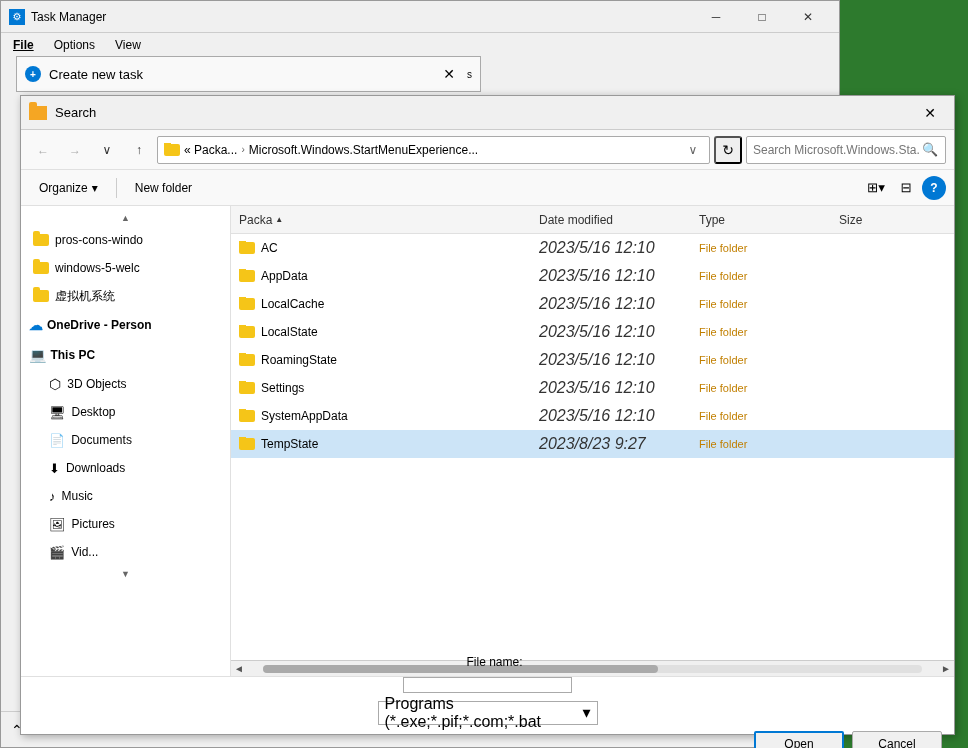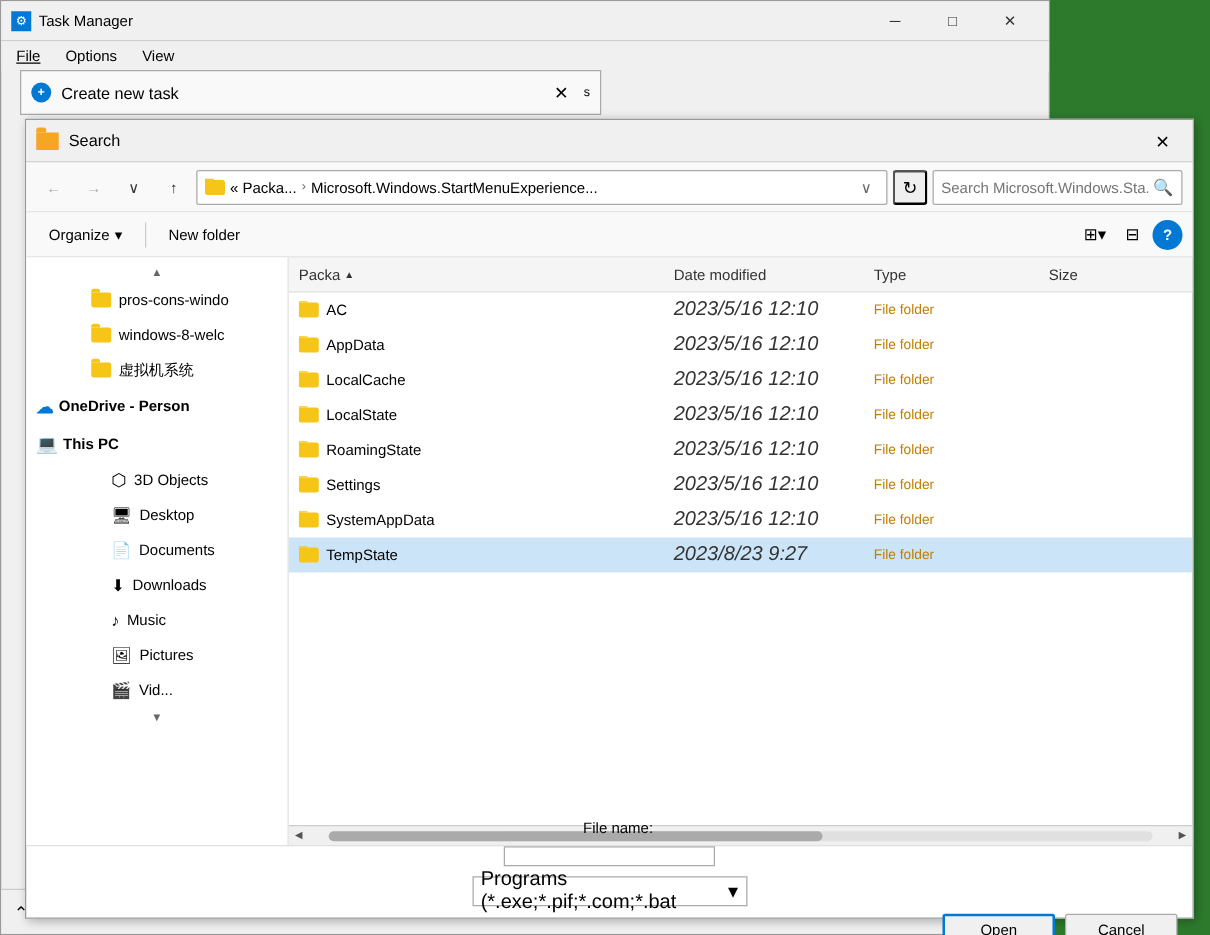--- a/index.html
+++ b/index.html
@@ -70,21 +70,21 @@
       padding: 0 8px;
       gap: 12px;
       background: #f0f0f0;
     }
     .menu-item {
       font-size: 12px;
       cursor: pointer;
       padding: 2px 4px;
       color: #000;
     }
-    .menu-item.underline { text-decoration: underline; }
+    .menu-item.underline { text-decoration: underline; font-weight: bold; }
 
     
     .create-task-bar {
       position: absolute;
       top: 55px;
       left: 15px;
       width: 465px;
       height: 36px;
       background: #f9f9f9;
       border: 1px solid #aaa;
@@ -323,21 +323,20 @@
       height: 28px;
       display: flex;
       align-items: center;
       padding: 0 8px 0 12px;
       gap: 6px;
       cursor: pointer;
       font-size: 12px;
       color: #000;
       white-space: nowrap;
       overflow: hidden;
-      margin-left: 40px;
     }
     .folder-icon-yellow {
       width: 16px;
       height: 12px;
       background: #f5c518;
       position: relative;
       border-radius: 0 2px 2px 2px;
     }
     .folder-icon-yellow::before {
       content: '';
@@ -662,21 +661,21 @@
       <div style="height:16px;display:flex;align-items:center;justify-content:center;">
         <span style="font-size:9px;color:#666;">▲</span>
       </div>
 
       <div class="nav-item">
         <div class="folder-icon-yellow"></div>
         <span>pros-cons-windo</span>
       </div>
       <div class="nav-item">
         <div class="folder-icon-yellow"></div>
-        <span>windows-8-welc</span>
+        <span>windows-5-welc</span>
       </div>
       <div class="nav-item">
         <div class="folder-icon-yellow"></div>
         <span>虚拟机系统</span>
       </div>
 
       <div class="nav-section-header">
         <span style="font-size:14px;color:#0078d4;">☁</span>
         <span>OneDrive - Person</span>
       </div>

